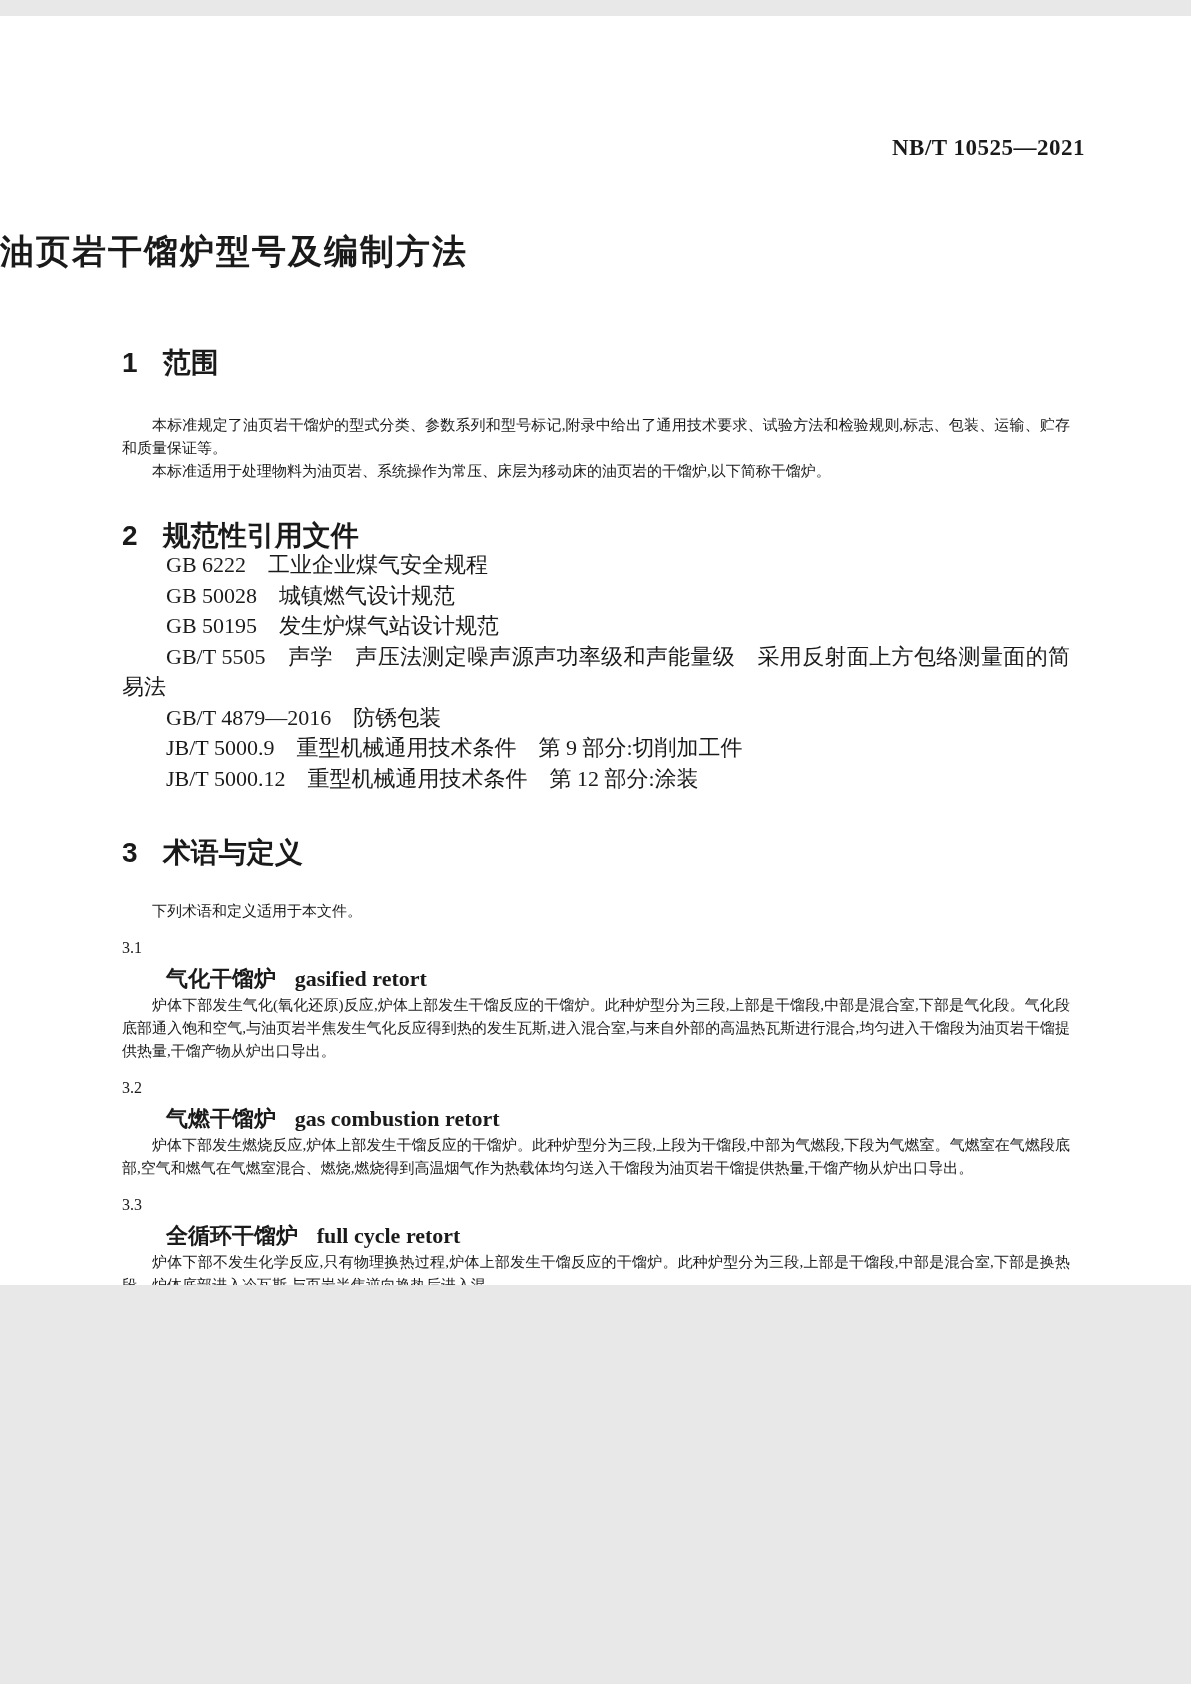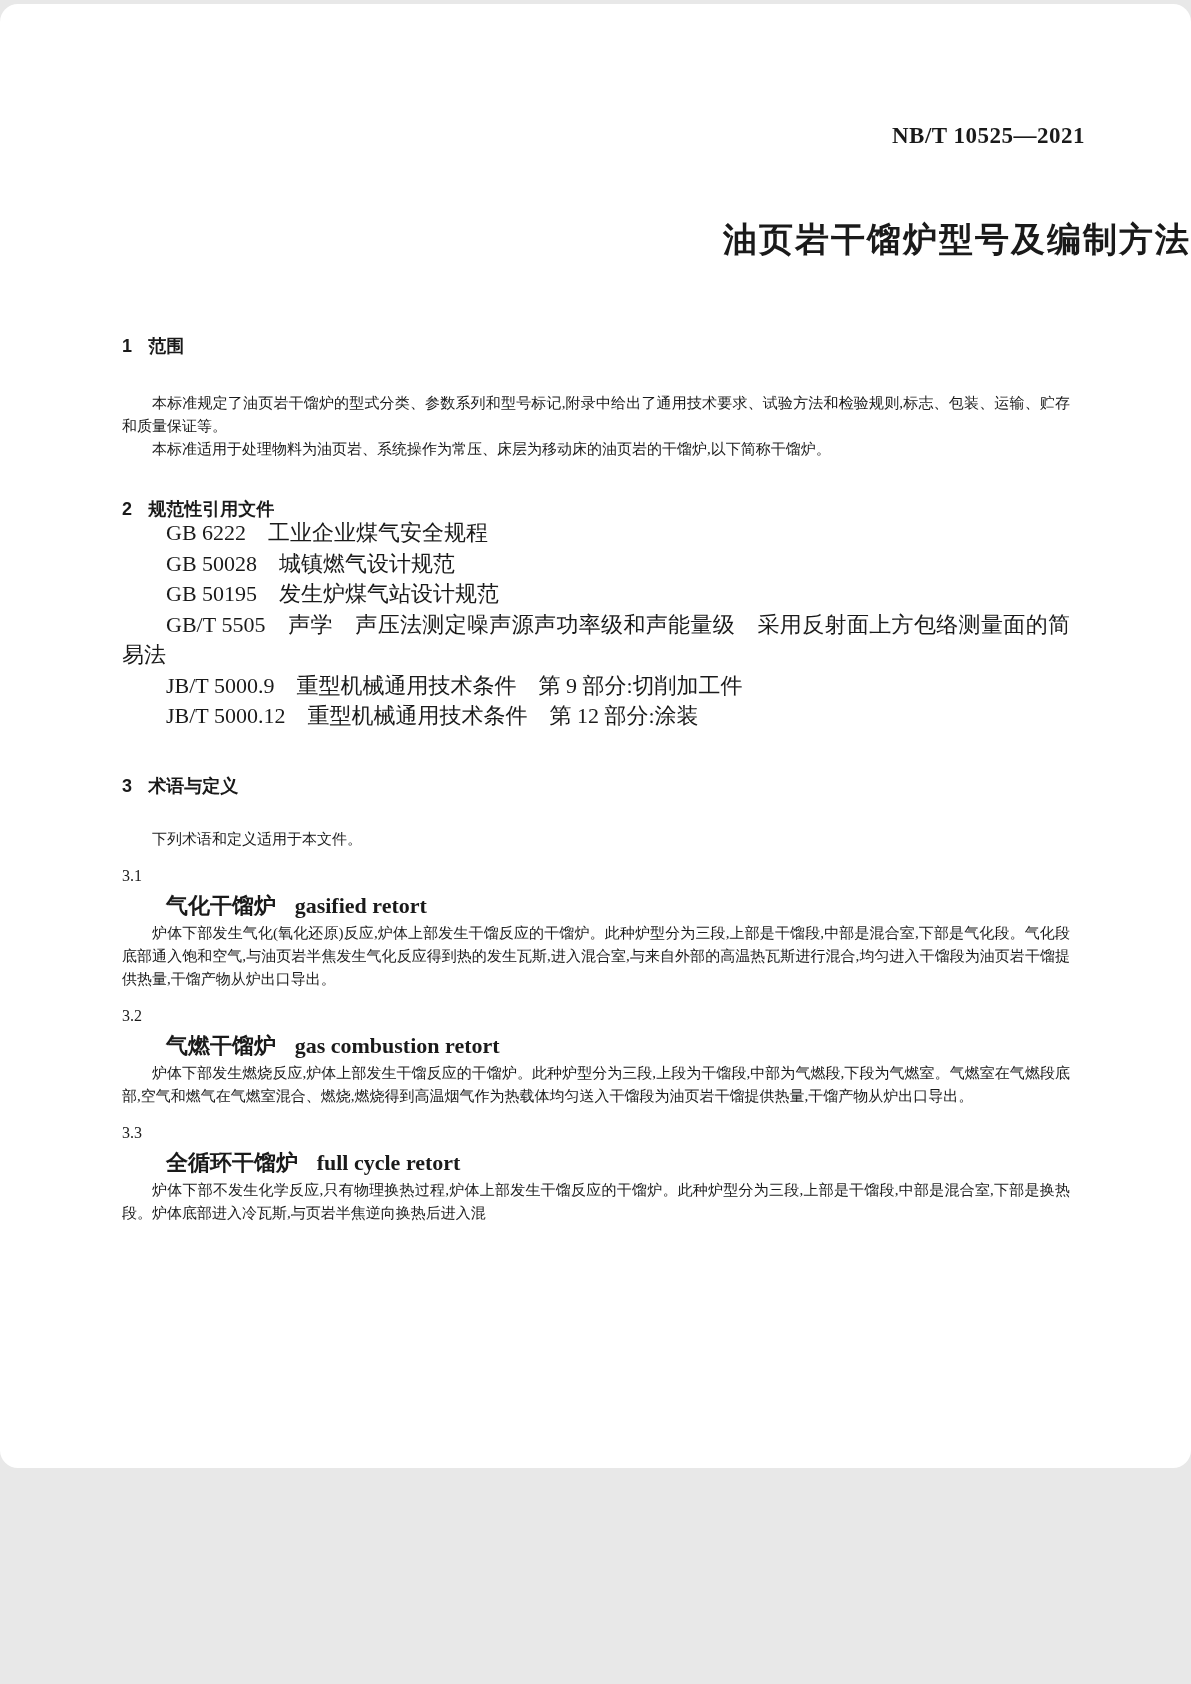--- a/index.html
+++ b/index.html
@@ -1,58 +1,57 @@
 <!DOCTYPE html>
 <html><head>
 <meta charset="utf-8">
 <style>
   html, body { margin: 0; padding: 0; background: #e8e8e8; }
   .page {
     position: relative;
     width: 1191px;
-    height: 1464px;
-    margin: 4px auto;
+    height: 1269px;
+    margin: 16px auto;
     background: #ffffff;
     color: #1a1a1a;
     font-family: "Liberation Serif", "DejaVu Serif", serif;
     overflow: hidden;
-    border-radius: 18px;
   }
   .doc-header {
     position: absolute;
     top: 119px;
     right: 106px;
     font-size: 23px;
     font-weight: 700;
     letter-spacing: 0.5px;
     font-family: "Liberation Serif", "DejaVu Serif", serif;
   }
   .doc-title {
     position: absolute;
     top: 218px;
     left: 0;
     width: 100%;
     margin: 0;
-    text-align: right;
+    text-align: left;
     font-size: 34px;
     line-height: 1;
     font-weight: 700;
     letter-spacing: 2px;
     font-family: "Liberation Sans", "DejaVu Sans", sans-serif;
   }
   .content {
     position: absolute;
     top: 333px;
     left: 122px;
     width: 948px;
   }
   .sec-heading {
     font-family: "Liberation Sans", "DejaVu Sans", sans-serif;
     font-weight: 700;
-    font-size: 18px;
+    font-size: 28px;
     line-height: 1;
     margin: 0;
   }
   .sec-heading .sec-num { margin-right: 0.9em; }
   .sec-heading.h2 { margin-top: 39px; }
   .sec-heading.h3 { margin-top: 45px; }
   .body-para {
     margin: 0;
     font-size: 15px;
     line-height: 23px;
@@ -108,20 +107,21 @@
     <p class="body-para after-heading">本标准规定了油页岩干馏炉的型式分类、参数系列和型号标记,附录中给出了通用技术要求、试验方法和检验规则,标志、包装、运输、贮存和质量保证等。</p>
     <p class="body-para">本标准适用于处理物料为油页岩、系统操作为常压、床层为移动床的油页岩的干馏炉,以下简称干馏炉。</p>
 
     <div class="sec-heading h2">
       <span class="sec-num">2</span><span class="sec-title">规范性引用文件</span>
     </div>
     <p class="ref">GB 6222　工业企业煤气安全规程</p>
     <p class="ref">GB 50028　城镇燃气设计规范</p>
     <p class="ref">GB 50195　发生炉煤气站设计规范</p>
     <p class="ref">GB/T 5505　声学　声压法测定噪声源声功率级和声能量级　采用反射面上方包络测量面的简易法</p>
+    <p class="ref">GB/T 4879—2016　防锈包装</p>
     <p class="ref">JB/T 5000.9　重型机械通用技术条件　第 9 部分:切削加工件</p>
     <p class="ref">JB/T 5000.12　重型机械通用技术条件　第 12 部分:涂装</p>
 
     <div class="sec-heading h3">
       <span class="sec-num">3</span><span class="sec-title">术语与定义</span>
     </div>
     <p class="body-para after-heading-sm">下列术语和定义适用于本文件。</p>
 
     <div class="term-block">
       <div class="term-num">3.1</div>

